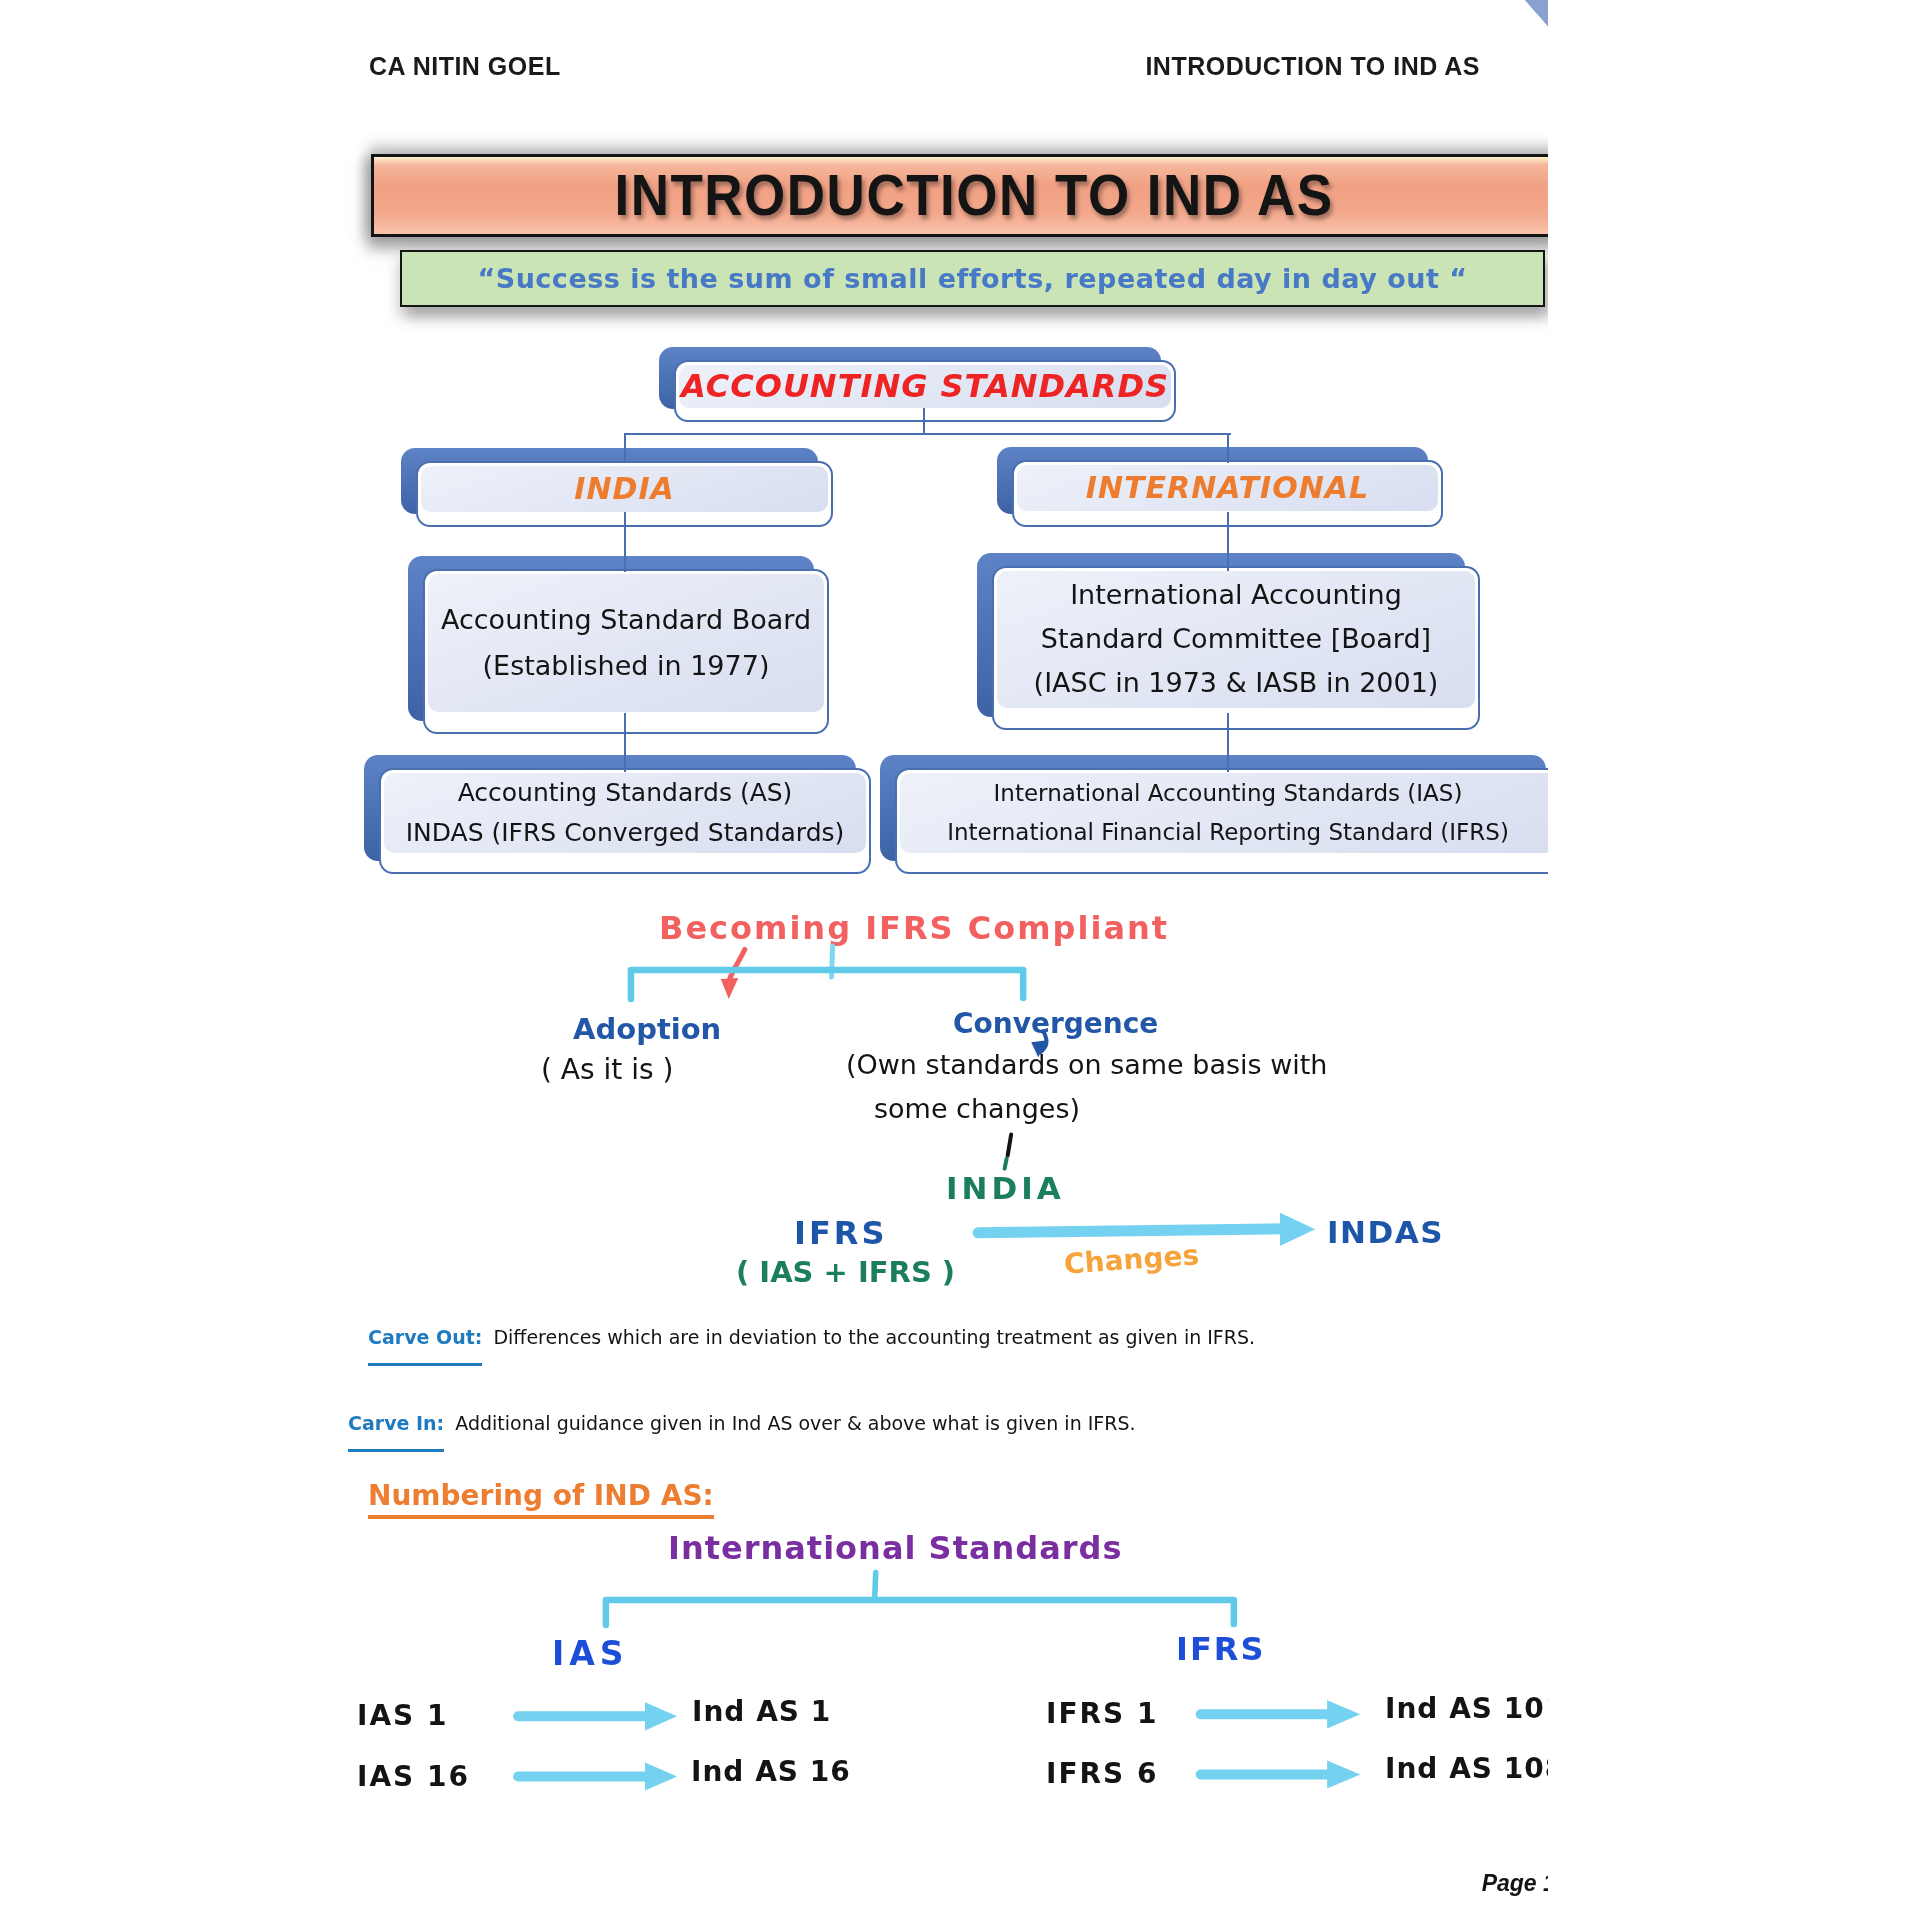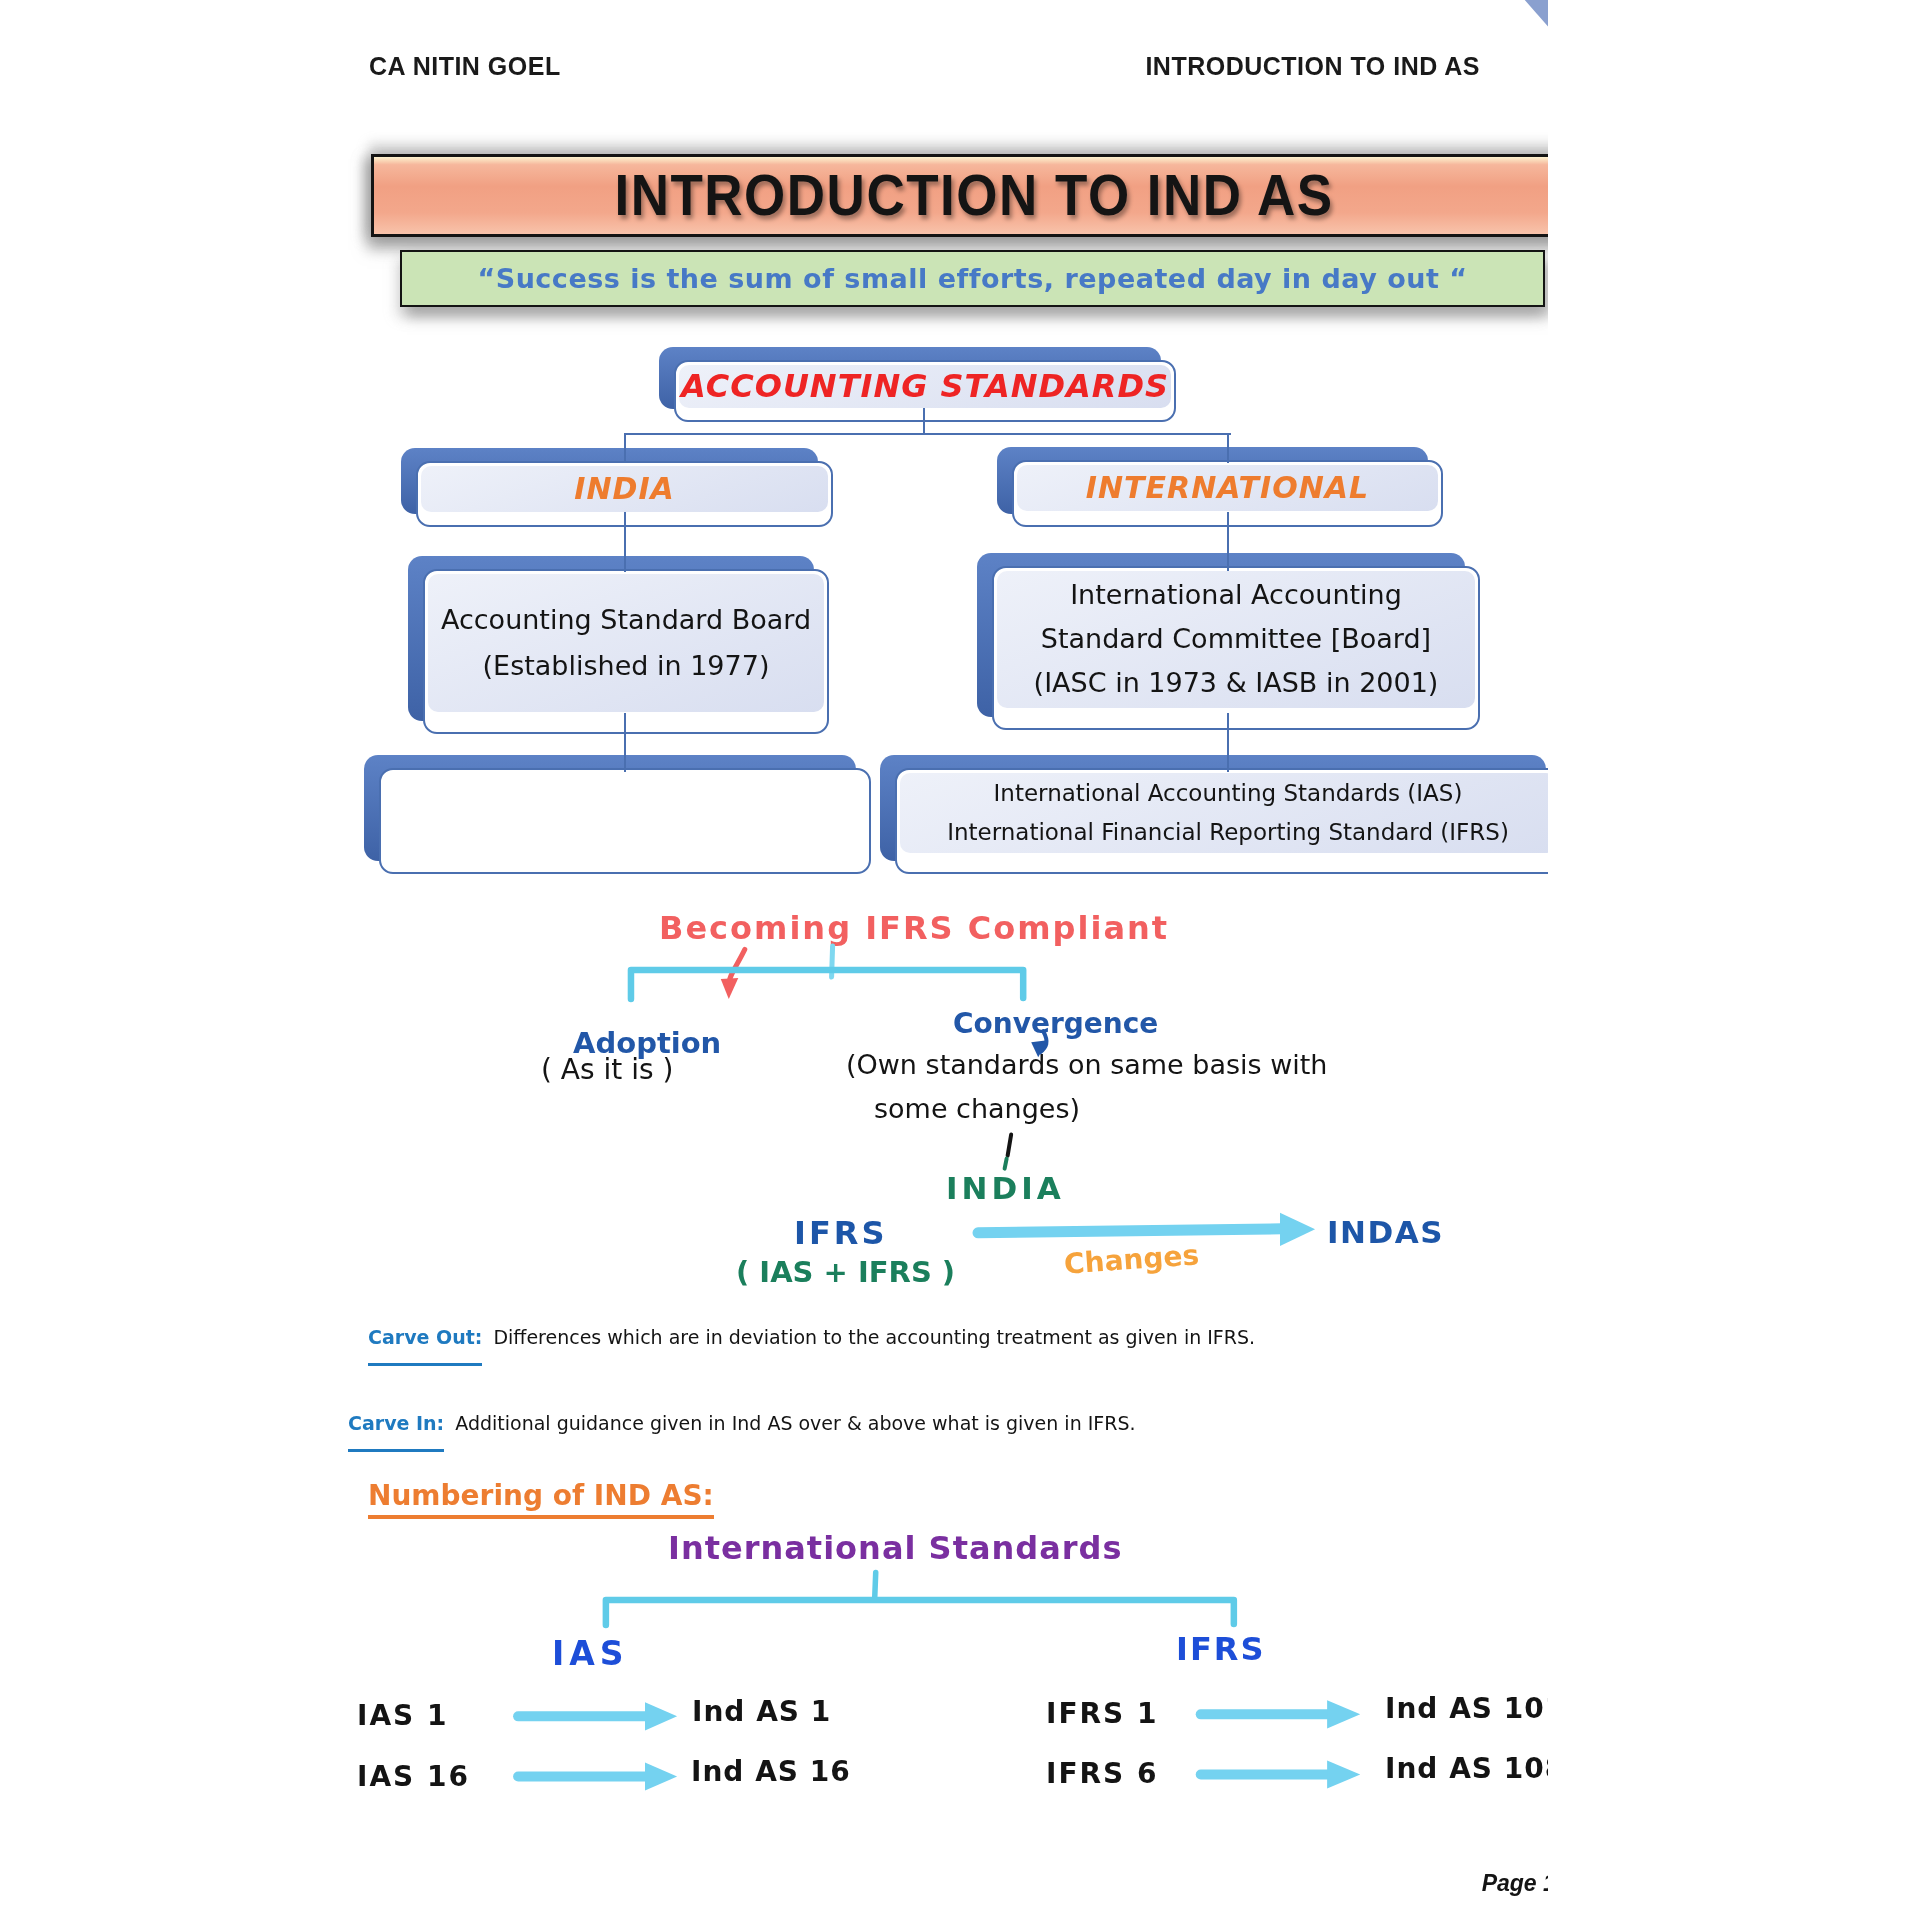--- a/index.html
+++ b/index.html
@@ -148,20 +148,24 @@
     <div class="inner">
       <span class="body-label" style="line-height:44px;">International Accounting</span>
       <span class="body-label" style="line-height:44px;">Standard Committee [Board]</span>
       <span class="body-label" style="line-height:44px;">(IASC in 1973 &amp; IASB in 2001)</span>
     </div>
   </div>
 
   <div class="node mid" style="left:379px; top:768px; width:492px; height:106px;">
     <div class="back"></div>
     <div class="front"></div>
+    <div class="inner">
+      <span class="body-label-sm">Accounting Standards (AS)</span>
+      <span class="body-label-sm">INDAS (IFRS Converged Standards)</span>
+    </div>
   </div>
 
   <div class="node mid" style="left:895px; top:768px; width:666px; height:106px;">
     <div class="back"></div>
     <div class="front"></div>
     <div class="inner">
       <span class="body-label-xs">International Accounting Standards (IAS)</span>
       <span class="body-label-xs">International Financial Reporting Standard (IFRS)</span>
     </div>
   </div>
@@ -191,21 +195,21 @@
     <polygon points="1286,3394 1286,3450 1350,3422" fill="#74d2f0"></polygon>
     <line x1="2394" y1="3418" x2="2650" y2="3418" stroke="#74d2f0" stroke-width="20" stroke-linecap="round"></line>
     <polygon points="2646,3390 2646,3446 2712,3418" fill="#74d2f0"></polygon>
     <line x1="1033" y1="3542" x2="1290" y2="3542" stroke="#74d2f0" stroke-width="20" stroke-linecap="round"></line>
     <polygon points="1286,3514 1286,3570 1350,3542" fill="#74d2f0"></polygon>
     <line x1="2394" y1="3538" x2="2650" y2="3538" stroke="#74d2f0" stroke-width="20" stroke-linecap="round"></line>
     <polygon points="2646,3510 2646,3566 2712,3538" fill="#74d2f0"></polygon>
   </svg>
 
   <span class="hand hw-red" style="left:659px; top:909px;">Becoming IFRS Compliant</span>
-  <span class="hand hw-blue" style="left:573px; top:1012px;margin-top:14px;">Adoption</span>
+  <span class="hand hw-blue" style="left:573px; top:1012px;">Adoption</span>
   <span class="hand hw-black" style="left:541px; top:1053px; font-size:28px;">( As it is )</span>
   <span class="hand hw-blue" style="left:953px; top:1007px; font-size:28px;">Convergence</span>
   <span class="hand hw-black" style="left:846px; top:1049px;">(Own standards on same basis with</span>
   <span class="hand hw-black" style="left:874px; top:1093px;">some changes)</span>
   <span class="hand hw-green" style="left:946px; top:1170px; font-size:31px; letter-spacing:4px;">INDIA</span>
   <span class="hand hw-navy" style="left:794px; top:1214px; font-size:32px; letter-spacing:3px;">IFRS</span>
   <span class="hand hw-green" style="left:736px; top:1255px; font-size:29px;">( IAS + IFRS )</span>
   <span class="hand hw-orange" style="left:1064px; top:1243px; transform:rotate(-4deg);">Changes</span>
   <span class="hand hw-navy" style="left:1327px; top:1214px; font-size:31px; letter-spacing:1.5px;">INDAS</span>
 

